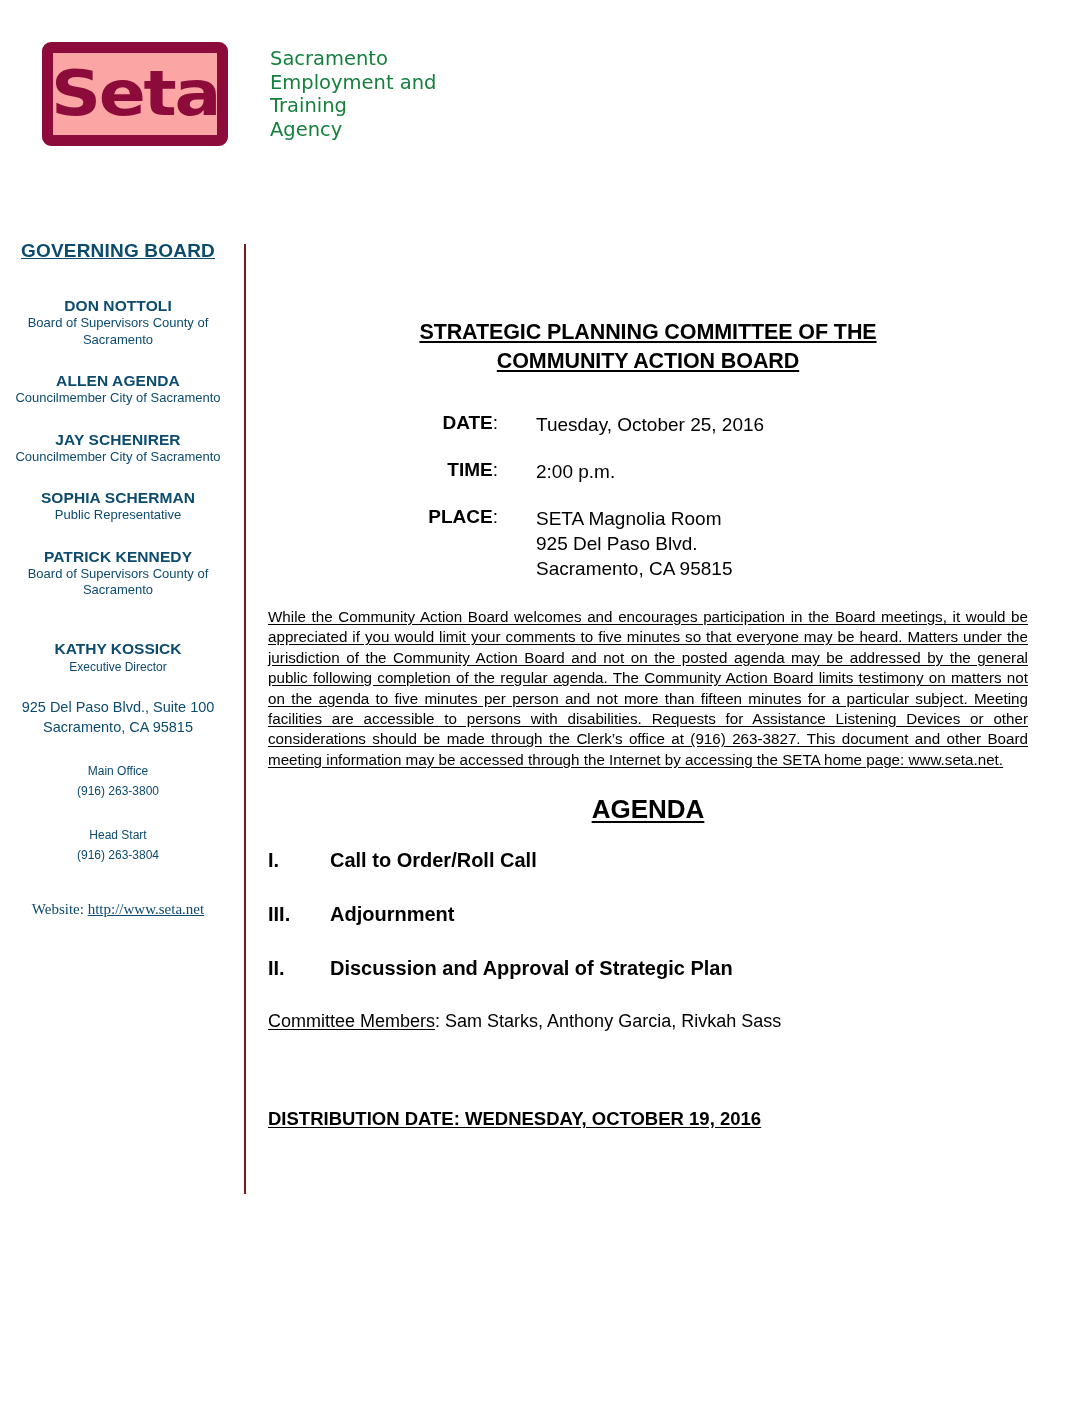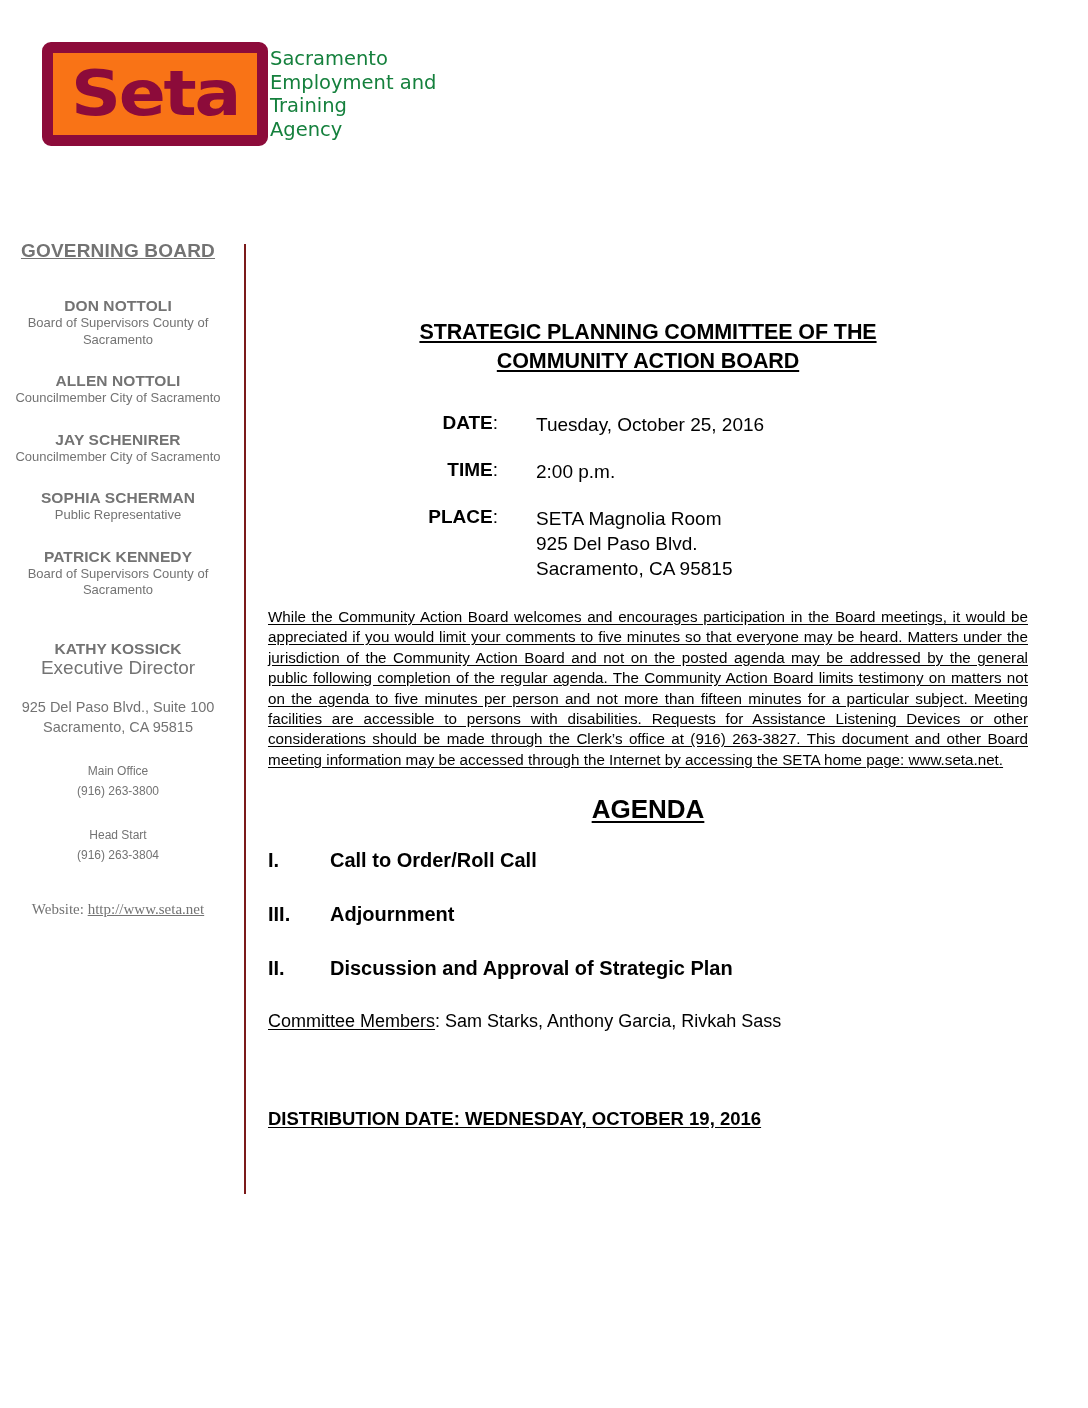--- a/index.html
+++ b/index.html
@@ -21,25 +21,25 @@
     position: absolute;
     left: 42px;
     top: 38px;
     width: 400px;
     height: 120px;
   }
   #logo-mark {
     position: absolute;
     left: 0;
     top: 4px;
-    width: 226px;
+    width: 186px;
     height: 104px;
     border: 11px solid #8c0b3a;
     border-radius: 9px;
-    background: #f97316;
+    background: #fca5a5;
     box-sizing: border-box;
   }
   #logo-wordmark {
     position: absolute;
     left: 0;
     top: 0;
     width: 100%;
     height: 100%;
     display: flex;
     align-items: center;
@@ -72,21 +72,21 @@
     height: 950px;
     background: #7b1a1a;
   }
 
   
   #sidebar {
     position: absolute;
     left: 0;
     top: 240px;
     width: 236px;
-    color: #737373;
+    color: #0c4a6e;
     text-align: center;
   }
   #sidebar-heading {
     font-size: 19px;
     font-weight: bold;
     text-decoration: underline;
     letter-spacing: .2px;
     margin-bottom: 34px;
   }
   .board-member { margin-bottom: 23px; }
@@ -100,21 +100,21 @@
     font-size: 13px;
     line-height: 16.5px;
   }
   #director-block { margin-top: 40px; }
   #director-name {
     font-size: 15.5px;
     font-weight: bold;
     line-height: 20px;
   }
   #director-title {
-    font-size: 19px;
+    font-size: 12px;
     line-height: 17px;
   }
   #address-block {
     margin-top: 21px;
     font-size: 14.5px;
     line-height: 20px;
   }
   .phone-block {
     margin-top: 24px;
     font-size: 12px;
@@ -239,21 +239,21 @@
 
 <div id="sidebar">
   <div id="sidebar-heading">GOVERNING BOARD</div>
 
   <div class="board-member">
     <div class="member-name">DON NOTTOLI</div>
     <div class="member-role">Board of Supervisors
 County of Sacramento</div>
   </div>
   <div class="board-member">
-    <div class="member-name">ALLEN NOTTOLI</div>
+    <div class="member-name">ALLEN AGENDA</div>
     <div class="member-role">Councilmember
 City of Sacramento</div>
   </div>
   <div class="board-member">
     <div class="member-name">JAY SCHENIRER</div>
     <div class="member-role">Councilmember
 City of Sacramento</div>
   </div>
   <div class="board-member">
     <div class="member-name">SOPHIA SCHERMAN</div>

